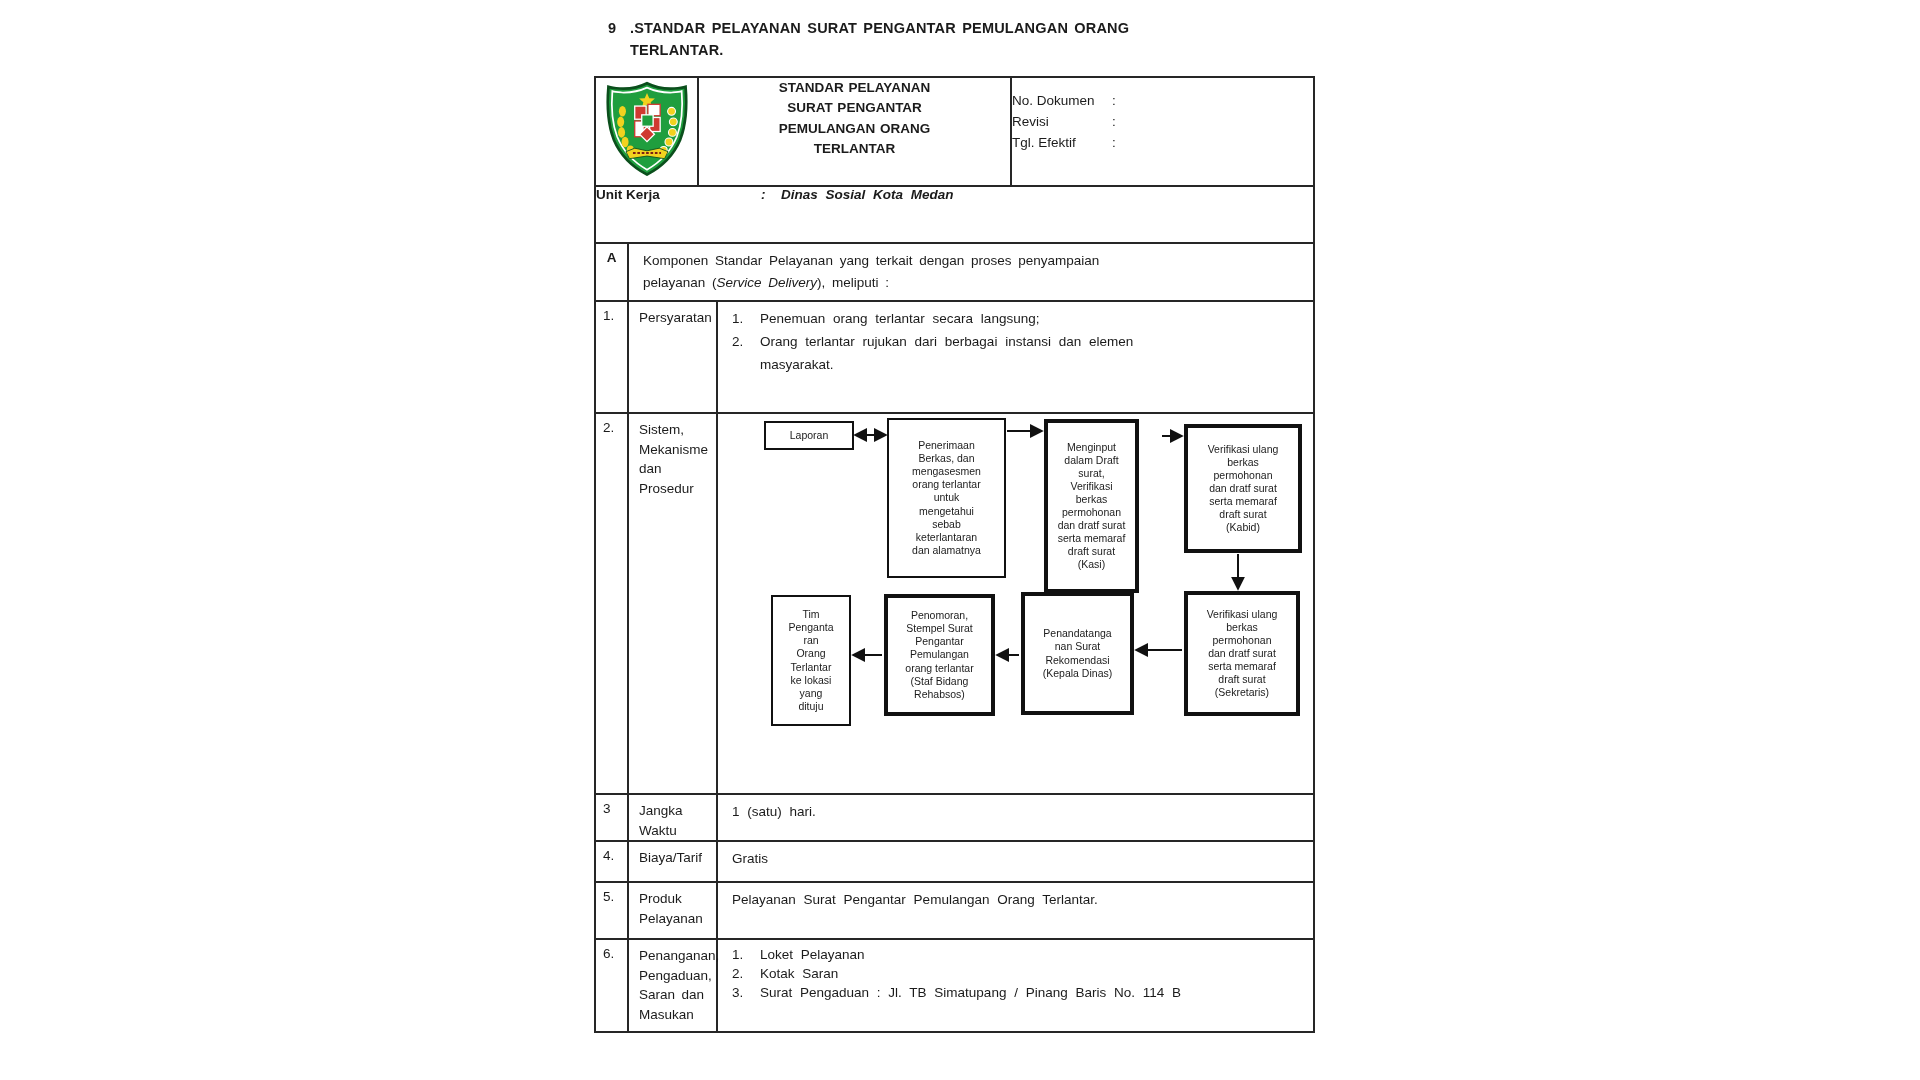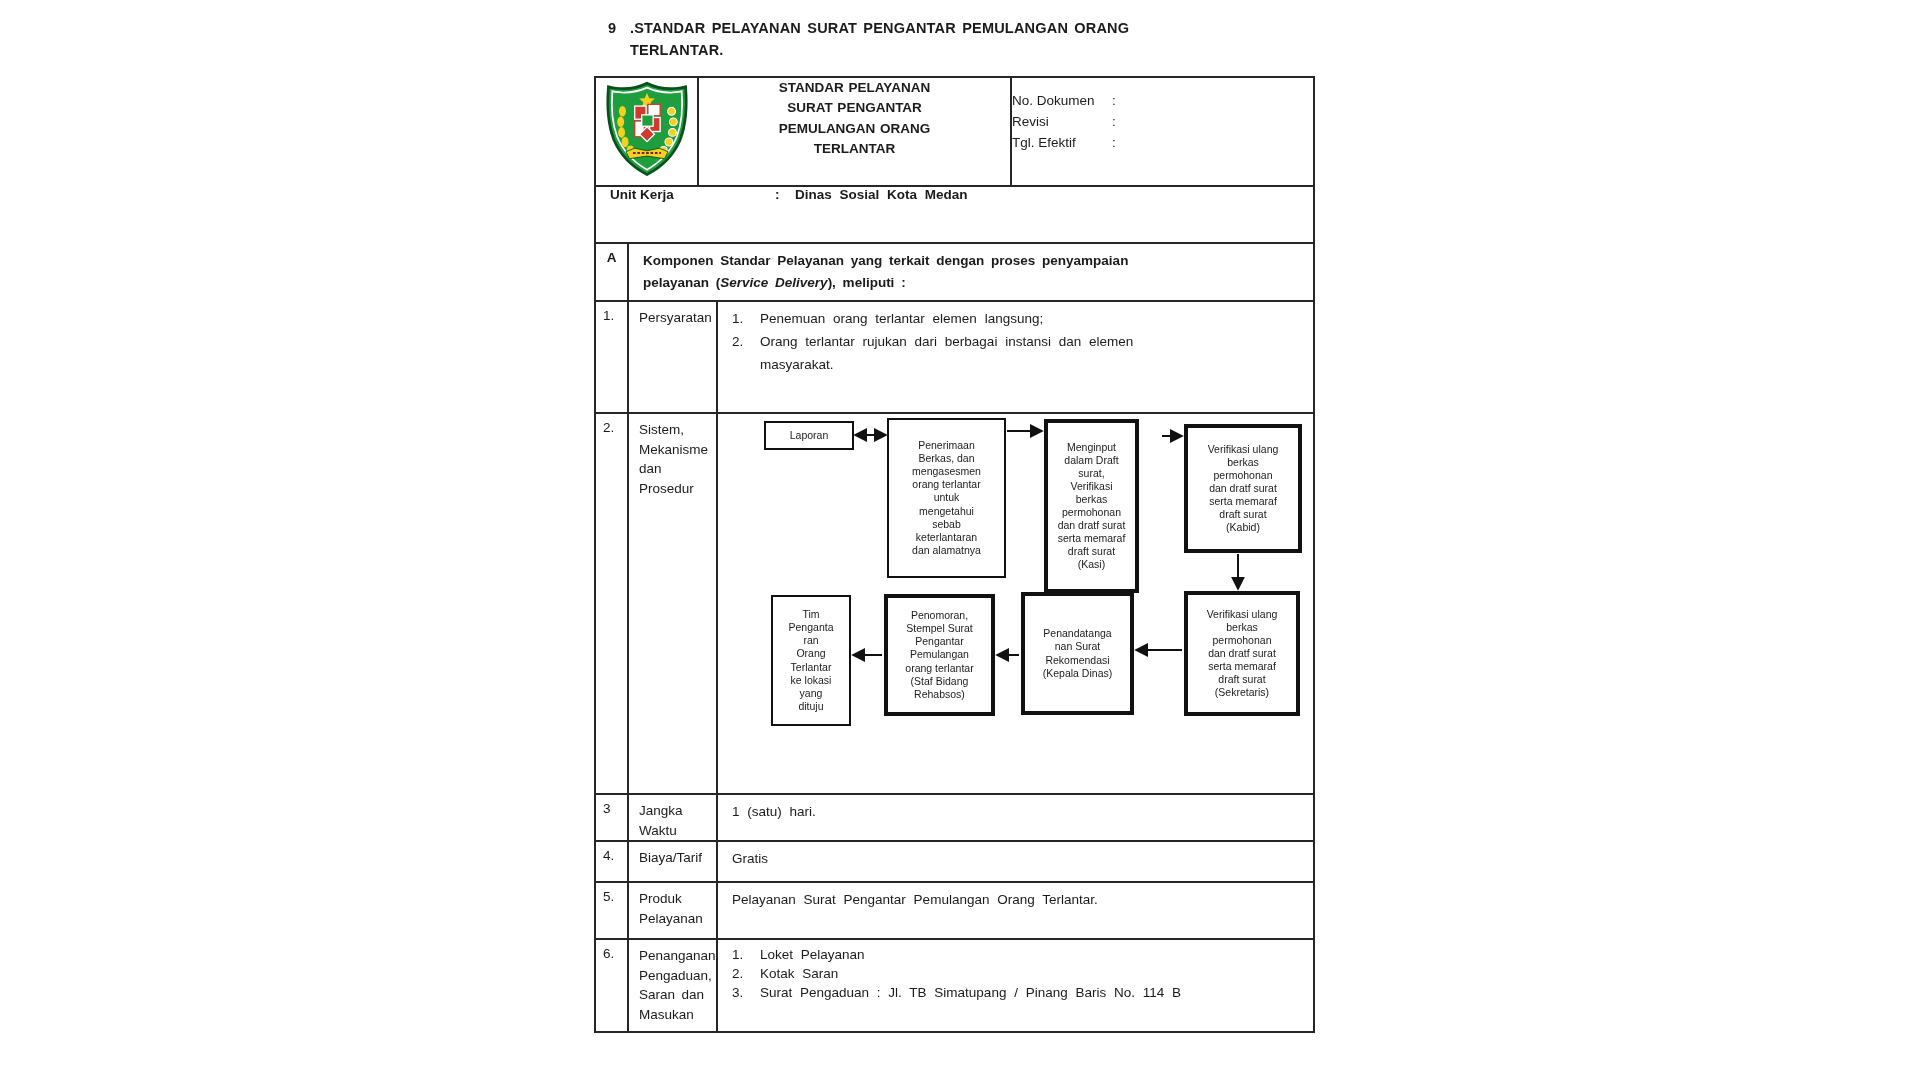--- a/index.html
+++ b/index.html
@@ -23,26 +23,26 @@
   tr.r-cols   { height:35px; }
   tr.r1 { height:112px; } tr.r2 { height:381px; } tr.r3 { height:44px; }
   tr.r4 { height:41px; }  tr.r5 { height:57px; }  tr.r6 { height:93px; }
 
   td.logo-cell { text-align:center; vertical-align:middle; }
   td.title-cell { vertical-align:middle; text-align:center; font-weight:bold;
                   font-size:14px; line-height:1.5; white-space:pre-line; word-spacing:1px; }
   td.docinfo-cell { vertical-align:top; padding:13px 8px 0 0; line-height:1.55; }
   .docinfo-row .lbl { display:inline-block; width:100px; }
 
-  td.unit-cell { vertical-align:middle; padding-left:14px; font-weight:bold; }
+  td.unit-cell { vertical-align:middle; font-weight:bold; }
   .unit-grid { display:grid; grid-template-columns:165px auto; }
-  .unit-grid .ws { word-spacing:4px; }
+  .unit-grid .ws { word-spacing:4px;font-style:italic; }
 
   td.a-no { text-align:center; padding-top:6px; font-weight:bold; }
-  td.a-text { padding:6px 8px 0 14px; font-weight:bold; line-height:1.6;
+  td.a-text { padding:6px 8px 0 14px; font-weight:normal; line-height:1.6;
               white-space:pre-line; word-spacing:3px; }
   .it { font-style:italic; }
 
   td.col-h { text-align:center; vertical-align:middle; font-weight:bold; letter-spacing:.3px; }
 
   td.no-cell  { padding:6px 0 0 7px; }
   td.kom-cell { padding:6px 4px 0 10px; line-height:1.45; }
   td.kom-just { text-align:justify; padding-right:12px; }
   td.kom-pre  { white-space:pre-line; }
   td.ur-cell  { padding:6px 10px 0 14px; word-spacing:4px; line-height:1.6; }
@@ -156,21 +156,21 @@
   </tr>
 
 
   <tr class="r1">
     <td class="no-cell">1.</td>
     <td class="kom-cell" colspan="2">Persyaratan</td>
     <td class="ur-cell" colspan="2">
       <div class="olist lh-tall">
         <div class="oi">
               <span class="n">1.</span>
-              <span class="t">Penemuan orang terlantar elemen langsung;</span>
+              <span class="t">Penemuan orang terlantar secara langsung;</span>
             </div>
         <div class="oi">
               <span class="n">2.</span>
               <span class="t">Orang terlantar rujukan dari berbagai instansi dan elemen
 masyarakat.</span>
             </div>
       </div>
     </td>
   </tr>
 

